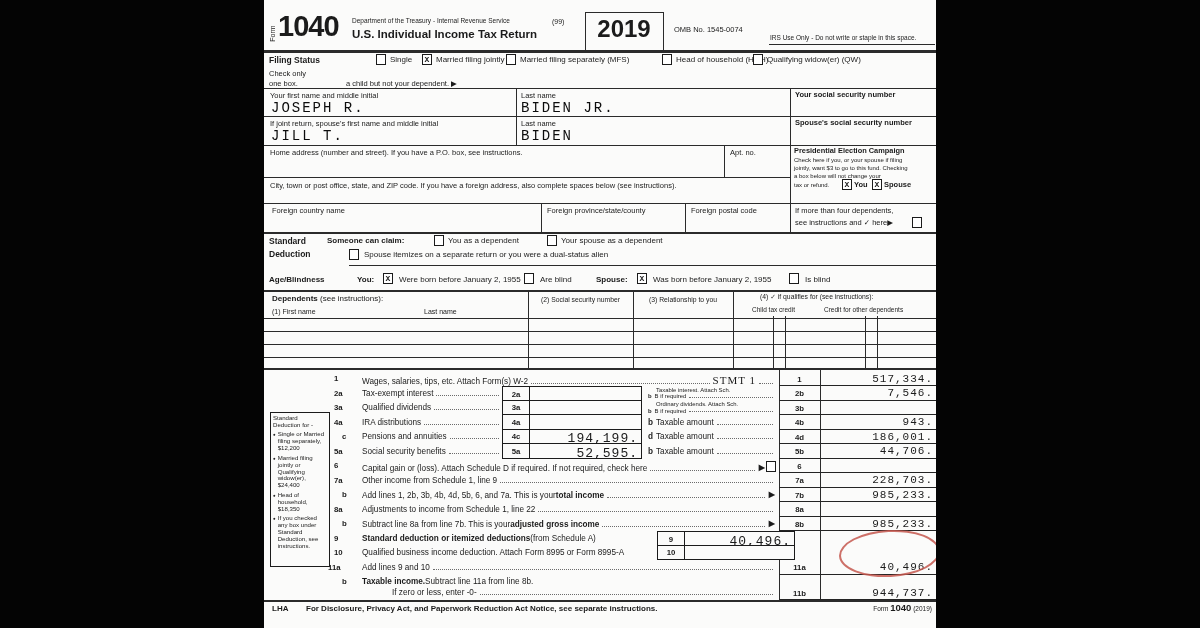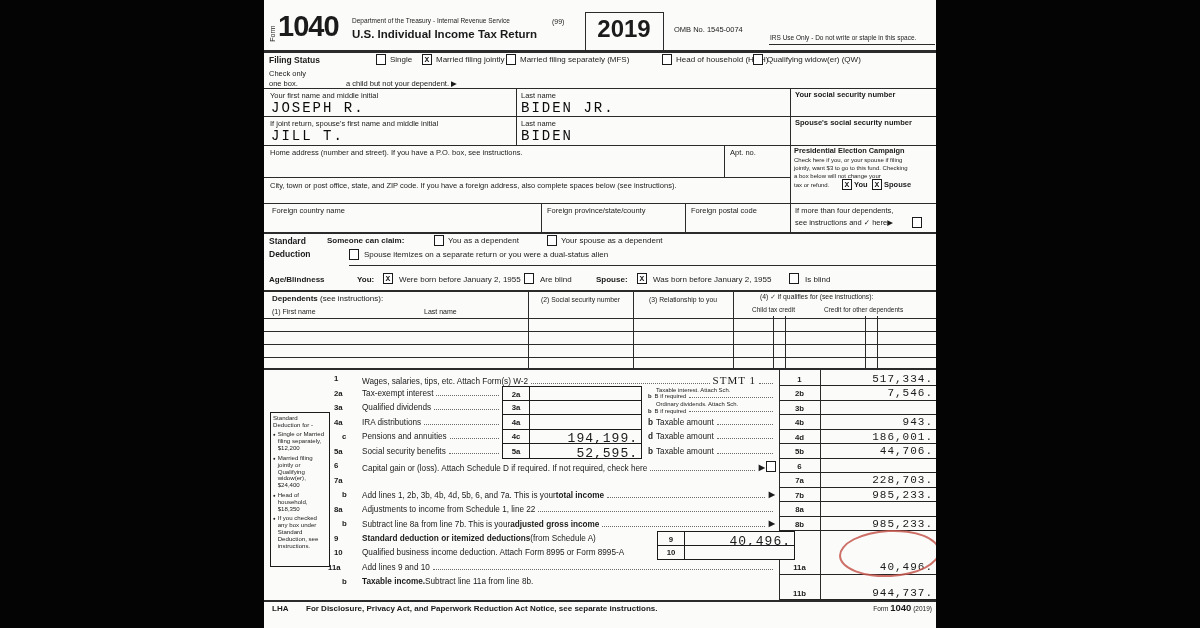--- a/index.html
+++ b/index.html
@@ -338,20 +338,24 @@
       <span class="cb" style="margin-bottom:1px"></span>
     </div>
     <div class="iright">
         <span class="inum">6</span>
         <span class="iamt"></span>
       </div>
   </div>
 
   <div class="irow" style="top:473px">
     <span class="ino">7a</span>
+    <div class="idesc w-full">
+        <span>Other income from Schedule 1, line 9</span>
+        <span class="dots"></span>
+      </div>
     <div class="iright">
         <span class="inum">7a</span>
         <span class="iamt">228,703.</span>
       </div>
   </div>
 
   <div class="irow" style="top:487.5px">
     <span class="ino sub">b</span>
     <div class="idesc w-full">
       <span>Add lines 1, 2b, 3b, 4b, 4d, 5b, 6, and 7a. This is your </span>
@@ -425,20 +429,24 @@
         <span class="iamt">40,496.</span>
       </div>
   </div>
 
   <div class="irow" style="top:574.5px;height:26px">
     <span class="ino sub">b</span>
     <div class="idesc" style="width:414px">
       <span class="b">Taxable income.</span>
       <span> Subtract line 11a from line 8b.</span>
     </div>
+    <div class="idesc" style="left:128px;top:13px;width:384px">
+      <span>If zero or less, enter -0-</span>
+      <span class="dots"></span>
+    </div>
     <div class="iright" style="top:11px">
         <span class="inum">11b</span>
         <span class="iamt">944,737.</span>
       </div>
   </div>
 
   <div id="circle" style="border-color: rgb(196, 87, 78);"></div>
 
   <span class="abs b f8" style="left:8px;top:604px">LHA</span>
   <span class="abs b f8" style="left:42px;top:604px">For Disclosure, Privacy Act, and Paperwork Reduction Act Notice, see separate instructions.</span>

